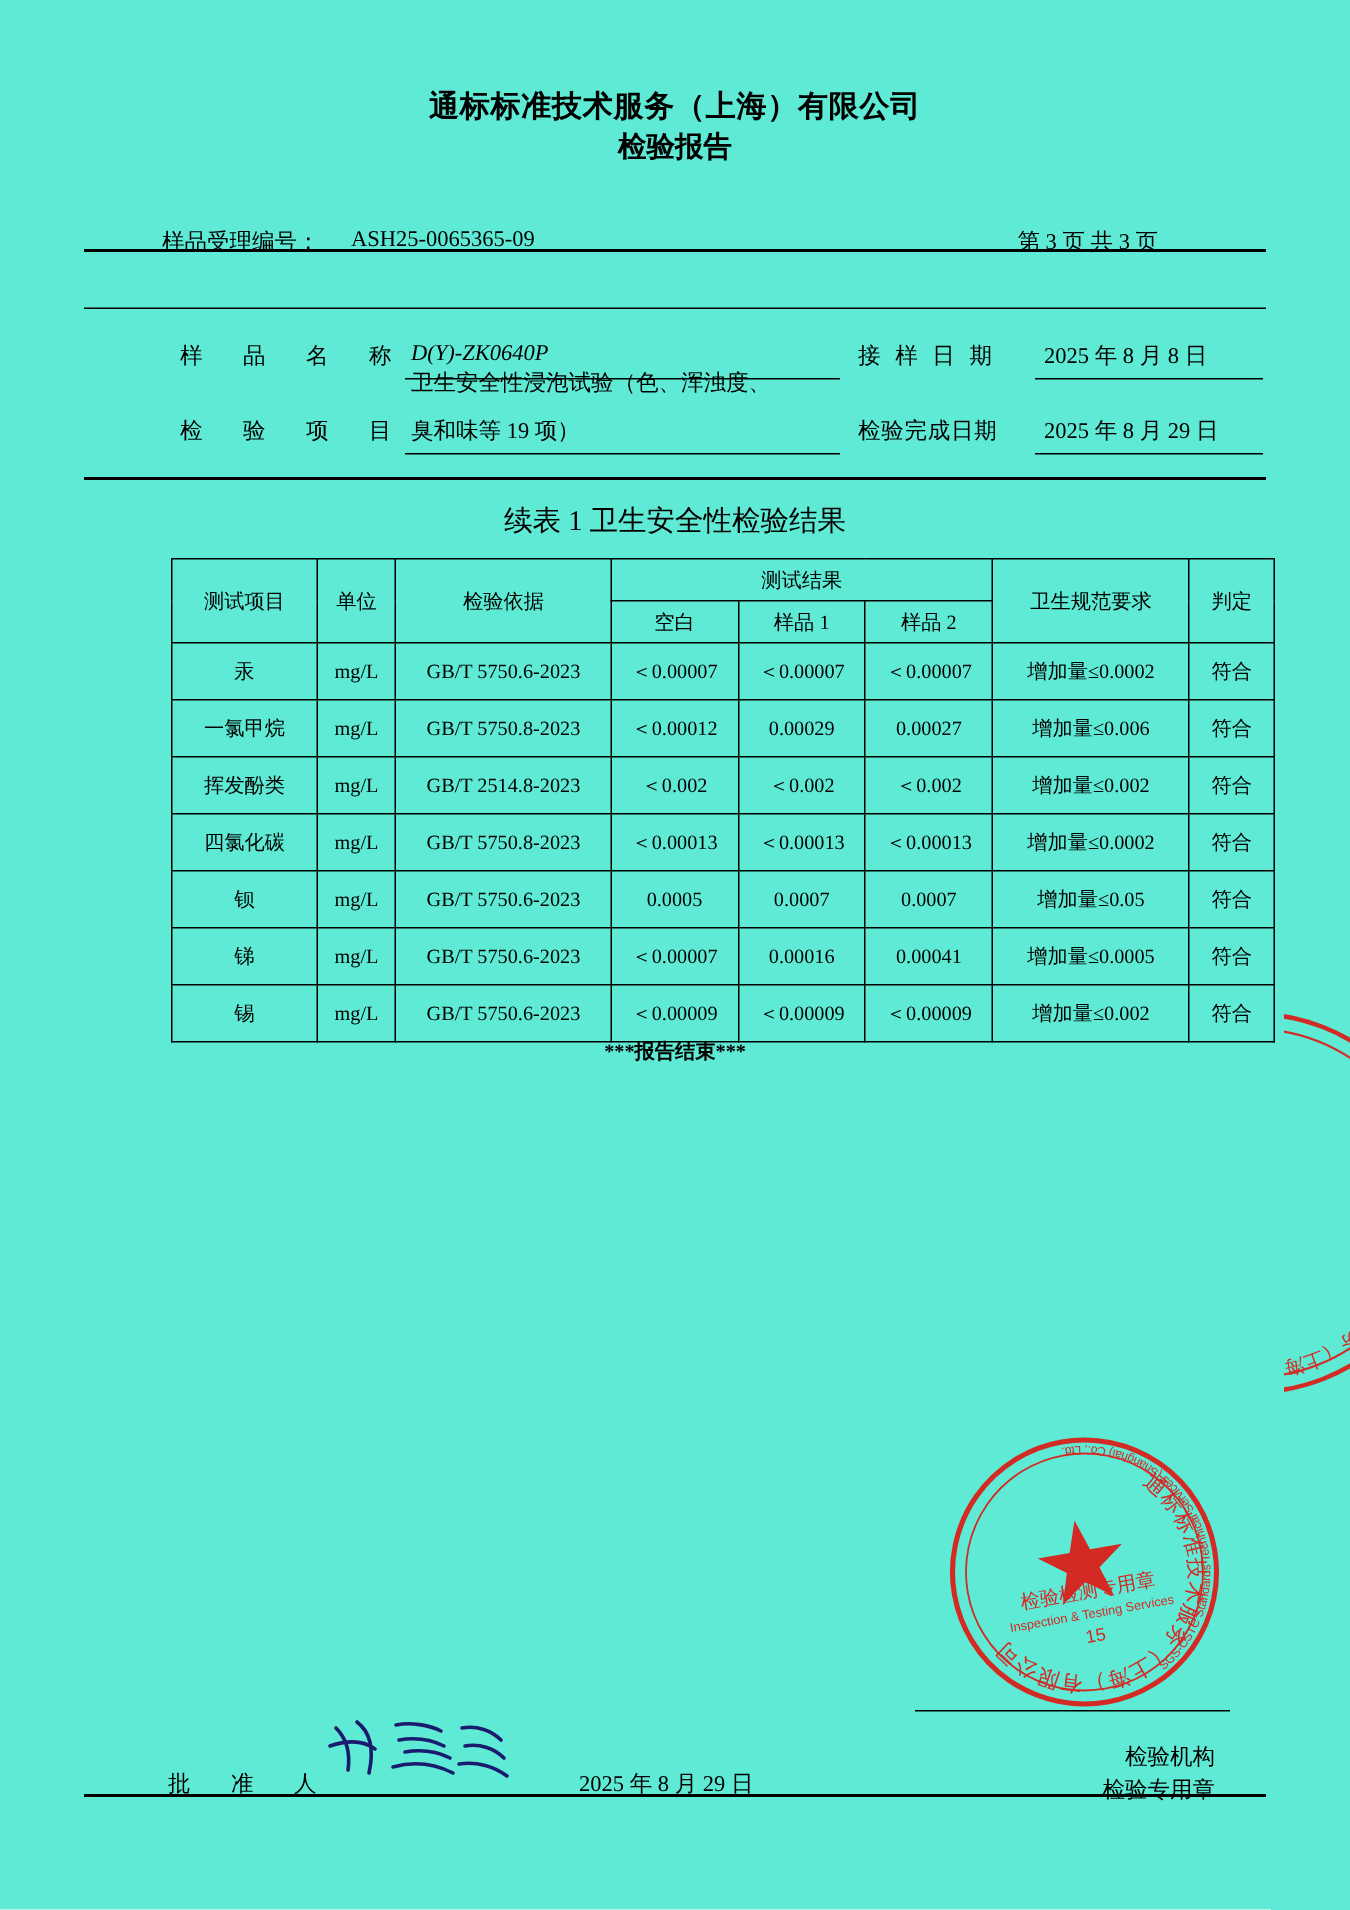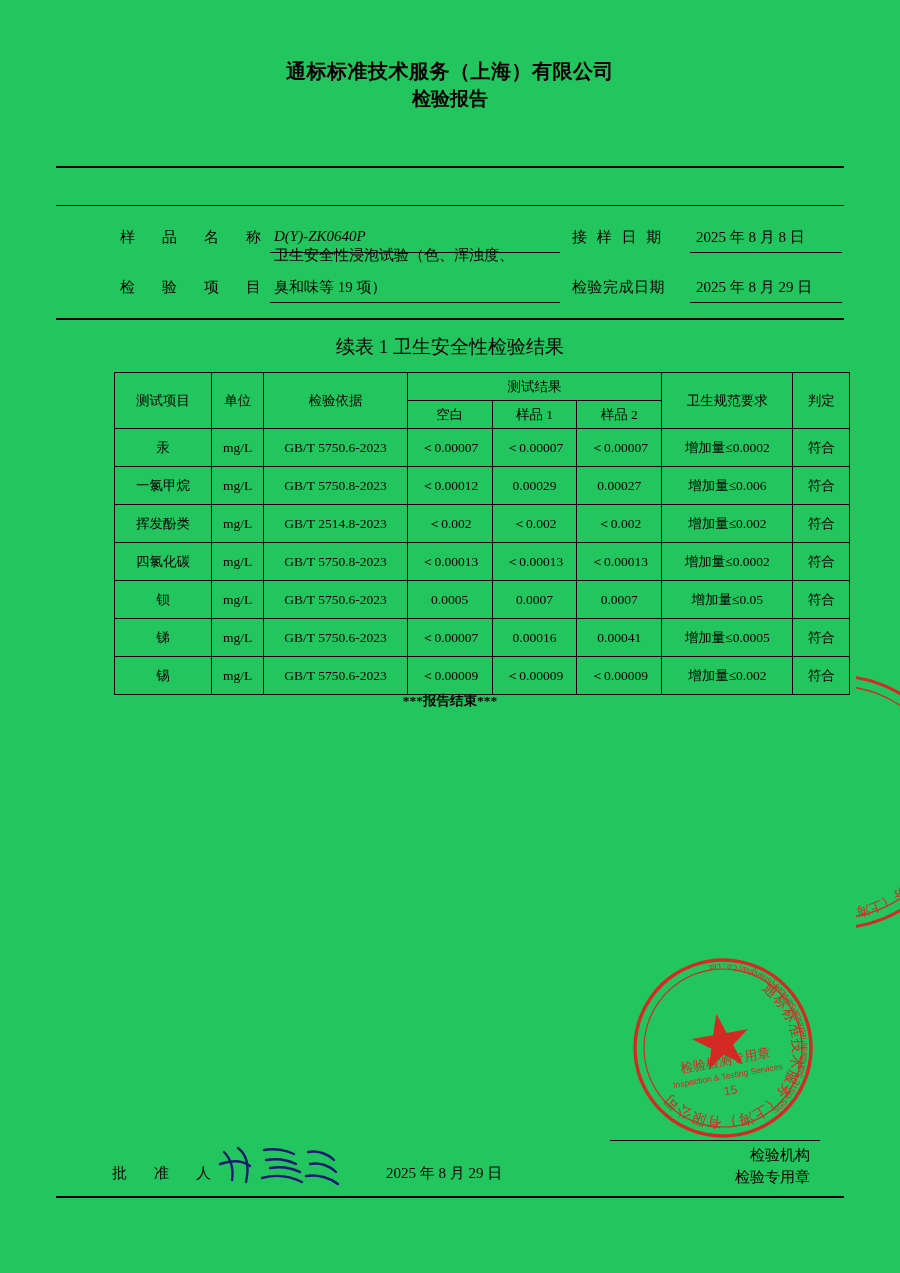--- a/index.html
+++ b/index.html
@@ -12,21 +12,21 @@
     height: 1273px;
     position: relative;
     font-family: "Liberation Serif", "DejaVu Serif", serif;
     color: #000;
     overflow: hidden;
   }
   .page {
     position: absolute;
     left: 0; top: 0;
     width: 900px; height: 1273px;
-    background: #22c55e;
+    background: #5eead4;
   }
 
   
   .header {
     text-align: center;
     padding-top: 58px;
   }
   .company-name {
     font-size: 20px;
     font-weight: bold;
@@ -143,21 +143,21 @@
   }
 
   
   .footer {
     position: absolute;
     left: 56px; right: 56px;
     top: 1140px;
     height: 80px;
     font-size: 15px;
   }
-  .footer .fl { position: absolute; white-space: nowrap; }
+  .footer .fl { position: absolute; white-space: nowrap; margin-top: 16px; }
   .approver-label { left: 56px; top: 24px; letter-spacing: 6px; }
   .sign-img {
     position: absolute;
     left: 160px; top: 0px;
     width: 130px; height: 56px;
   }
   .approve-date { left: 330px; top: 24px; }
   .org-line1 { right: 34px; top: 6px; text-align: right; }
   .org-line2 { right: 34px; top: 28px; text-align: right; }
   .footer-rule {
@@ -185,20 +185,25 @@
 </head>
 <body>
 
 <div class="page">
 
   <div class="header">
     <div class="company-name">通标标准技术服务（上海）有限公司</div>
     <div class="report-title">检验报告</div>
   </div>
 
+  <div class="sample-row">
+    <span class="sample-no-label">样品受理编号：</span>
+    <span class="sample-no-value">ASH25-0065365-09</span>
+    <span class="page-no">第 3 页 共 3 页</span>
+  </div>
 
   <div class="hr-thick" style="top:166px;"></div>
   <div class="hr-thin" style="top:205px;"></div>
   <div class="hr-thick" style="top:318px;"></div>
 
   <div class="info-block">
     <span class="lbl sp-label" style="left:64px; top:12px;">样　品　名　称</span>
     <span class="val" style="left:218px; top:12px;font-style:italic;">D(Y)-ZK0640P</span>
     <div class="uline" style="left:214px; top:36px; width:290px;"></div>
 

